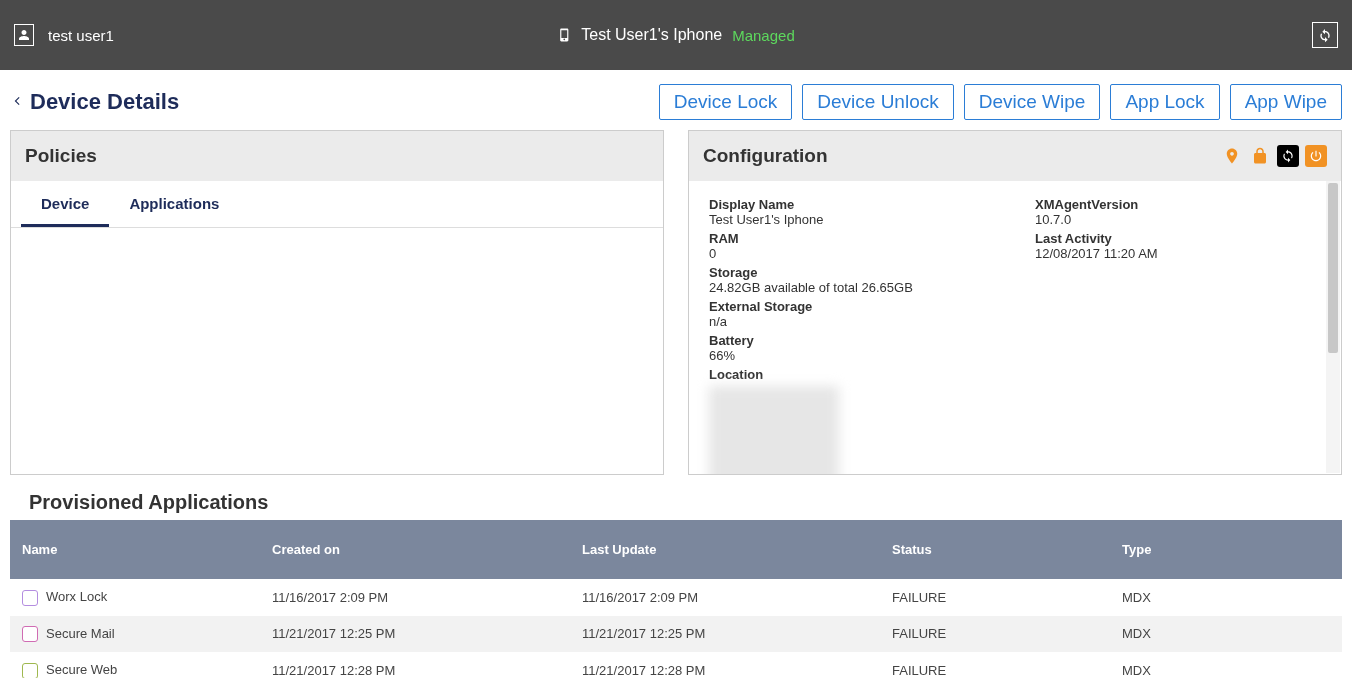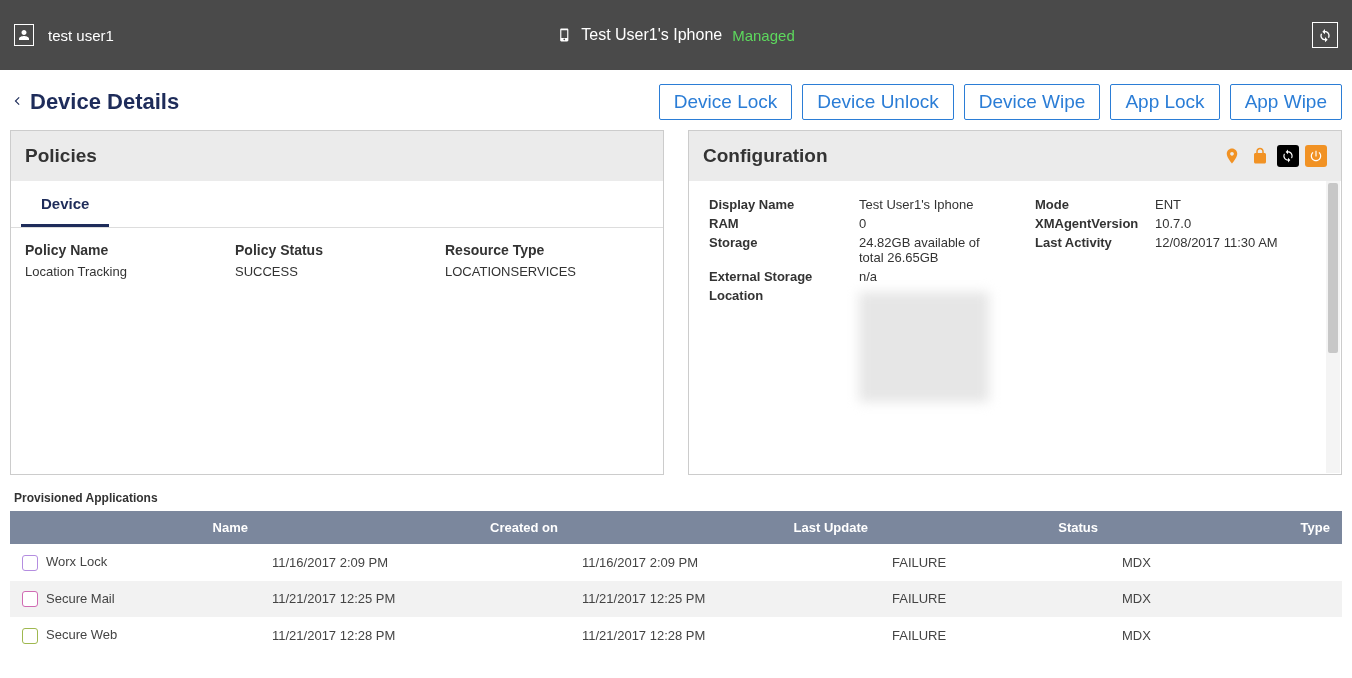--- a/index.html
+++ b/index.html
@@ -32,27 +32,27 @@
 .tab { padding: 14px 20px 12px 20px; font-size: 15px; font-weight:bold; color:#1e2c5a; cursor:pointer; }
 .tab.active { border-bottom: 3px solid #1e2c5a; }
 .policy-table { padding: 14px 14px; }
 .policy-headers { display:flex; font-weight:bold; font-size:14px; color:#333; margin-bottom:6px; }
 .policy-row { display:flex; font-size:13px; color:#333; }
 .pcol1 { flex: 0 0 210px; }
 .pcol2 { flex: 0 0 210px; }
 .pcol3 { flex: 1; }
 .config-body { padding: 16px 20px; display:flex; gap: 40px; font-size:13px; position:relative; height: calc(100% - 50px); overflow-y:auto; }
 .config-col { flex:1; }
-.config-row { display:flex; margin-bottom: 4px; }
+.config-row { display:flex; margin-bottom: 4px; flex-direction: column; }
 .config-label { font-weight:bold; width: 150px; }
 .config-value { flex:1; }
 .blur-patch { width:130px; height:110px; background:#e6e6e6; filter:blur(6px); margin-top:4px; }
-.prov-title { font-size: 12px; font-weight:bold; color:#333; padding: 16px 14px 6px 14px; }
+.prov-title { font-size: 20px; font-weight:bold; color:#333; padding: 16px 14px 6px 29px; }
 .prov-table { width: calc(100% - 20px); margin: 0 10px; border-collapse: collapse; font-size:13px; }
-.prov-table thead th { background:#7b879d; color:#fff; text-align:right; padding: 9px 12px; font-weight:bold; }
+.prov-table thead th { background:#7b879d; color:#fff; text-align:left; padding: 22px 12px; font-weight:bold; }
 .prov-table tbody td { padding: 10px 12px; color:#444; }
 .prov-table tbody tr:nth-child(even) { background:#f2f2f2; }
 .app-icon { width:16px; height:16px; display:inline-block; border:1px solid #b48de0; border-radius:3px; vertical-align:middle; margin-right:8px; background:#fff; }
 .app-icon.mail { border-color:#d06bb3; }
 .app-icon.web { border-color:#9fb84f; }
 .config-panel { position:relative; }
 .config-scroll { position:absolute; right:1px; top:50px; bottom:1px; width:14px; background:#f4f4f4; }
 .config-scroll-thumb { background:#c7c7c7; width:10px; margin:2px auto; height:170px; border-radius:2px; }
 </style>
 </head>
@@ -93,32 +93,21 @@
     <button>App Lock</button>
     <button>App Wipe</button>
   </div>
 </div>
 
 <div class="panels">
   <div class="panel">
     <div class="panel-head">Policies</div>
     <div class="tabs">
       <div class="tab active">Device</div>
-    </div>
-    <div class="policy-table">
-      <div class="policy-headers">
-        <div class="pcol1">Policy Name</div>
-        <div class="pcol2">Policy Status</div>
-        <div class="pcol3">Resource Type</div>
-      </div>
-      <div class="policy-row">
-        <div class="pcol1">Location Tracking</div>
-        <div class="pcol2">SUCCESS</div>
-        <div class="pcol3">LOCATIONSERVICES</div>
-      </div>
+      <div class="tab">Applications</div>
     </div>
   </div>
 
   <div class="panel config-panel">
     <div class="panel-head">
       <span>Configuration</span>
       <div class="icons">
         <span class="icon-orange">
           <svg width="18" height="18" viewBox="0 0 24 24" fill="#f19224">
               <path d="M12 2C8.1 2 5 5.1 5 9c0 5.3 7 13 7 13s7-7.7 7-13c0-3.9-3.1-7-7-7zm0 9.5c-1.4 0-2.5-1.1-2.5-2.5S10.6 6.5 12 6.5s2.5 1.1 2.5 2.5S13.4 11.5 12 11.5z"></path>
@@ -153,38 +142,38 @@
           </div>
         <div class="config-row">
             <div class="config-label">Storage</div>
             <div class="config-value">24.82GB available of total 26.65GB</div>
           </div>
         <div class="config-row">
             <div class="config-label">External Storage</div>
             <div class="config-value">n/a</div>
           </div>
         <div class="config-row">
+            <div class="config-label">Battery</div>
+            <div class="config-value">66%</div>
+          </div>
+        <div class="config-row">
             <div class="config-label">Location</div>
             <div class="config-value">
               <div class="blur-patch"></div>
             </div>
           </div>
       </div>
       <div class="config-col">
         <div class="config-row">
-            <div class="config-label" style="width:120px">Mode</div>
-            <div class="config-value">ENT</div>
-          </div>
-        <div class="config-row">
             <div class="config-label" style="width:120px">XMAgentVersion</div>
             <div class="config-value">10.7.0</div>
           </div>
         <div class="config-row">
             <div class="config-label" style="width:120px">Last Activity</div>
-            <div class="config-value">12/08/2017 11:30 AM</div>
+            <div class="config-value">12/08/2017 11:20 AM</div>
           </div>
       </div>
     </div>
     <div class="config-scroll">
         <div class="config-scroll-thumb"></div>
       </div>
   </div>
 </div>
 
 <div class="prov-title">Provisioned Applications</div>

